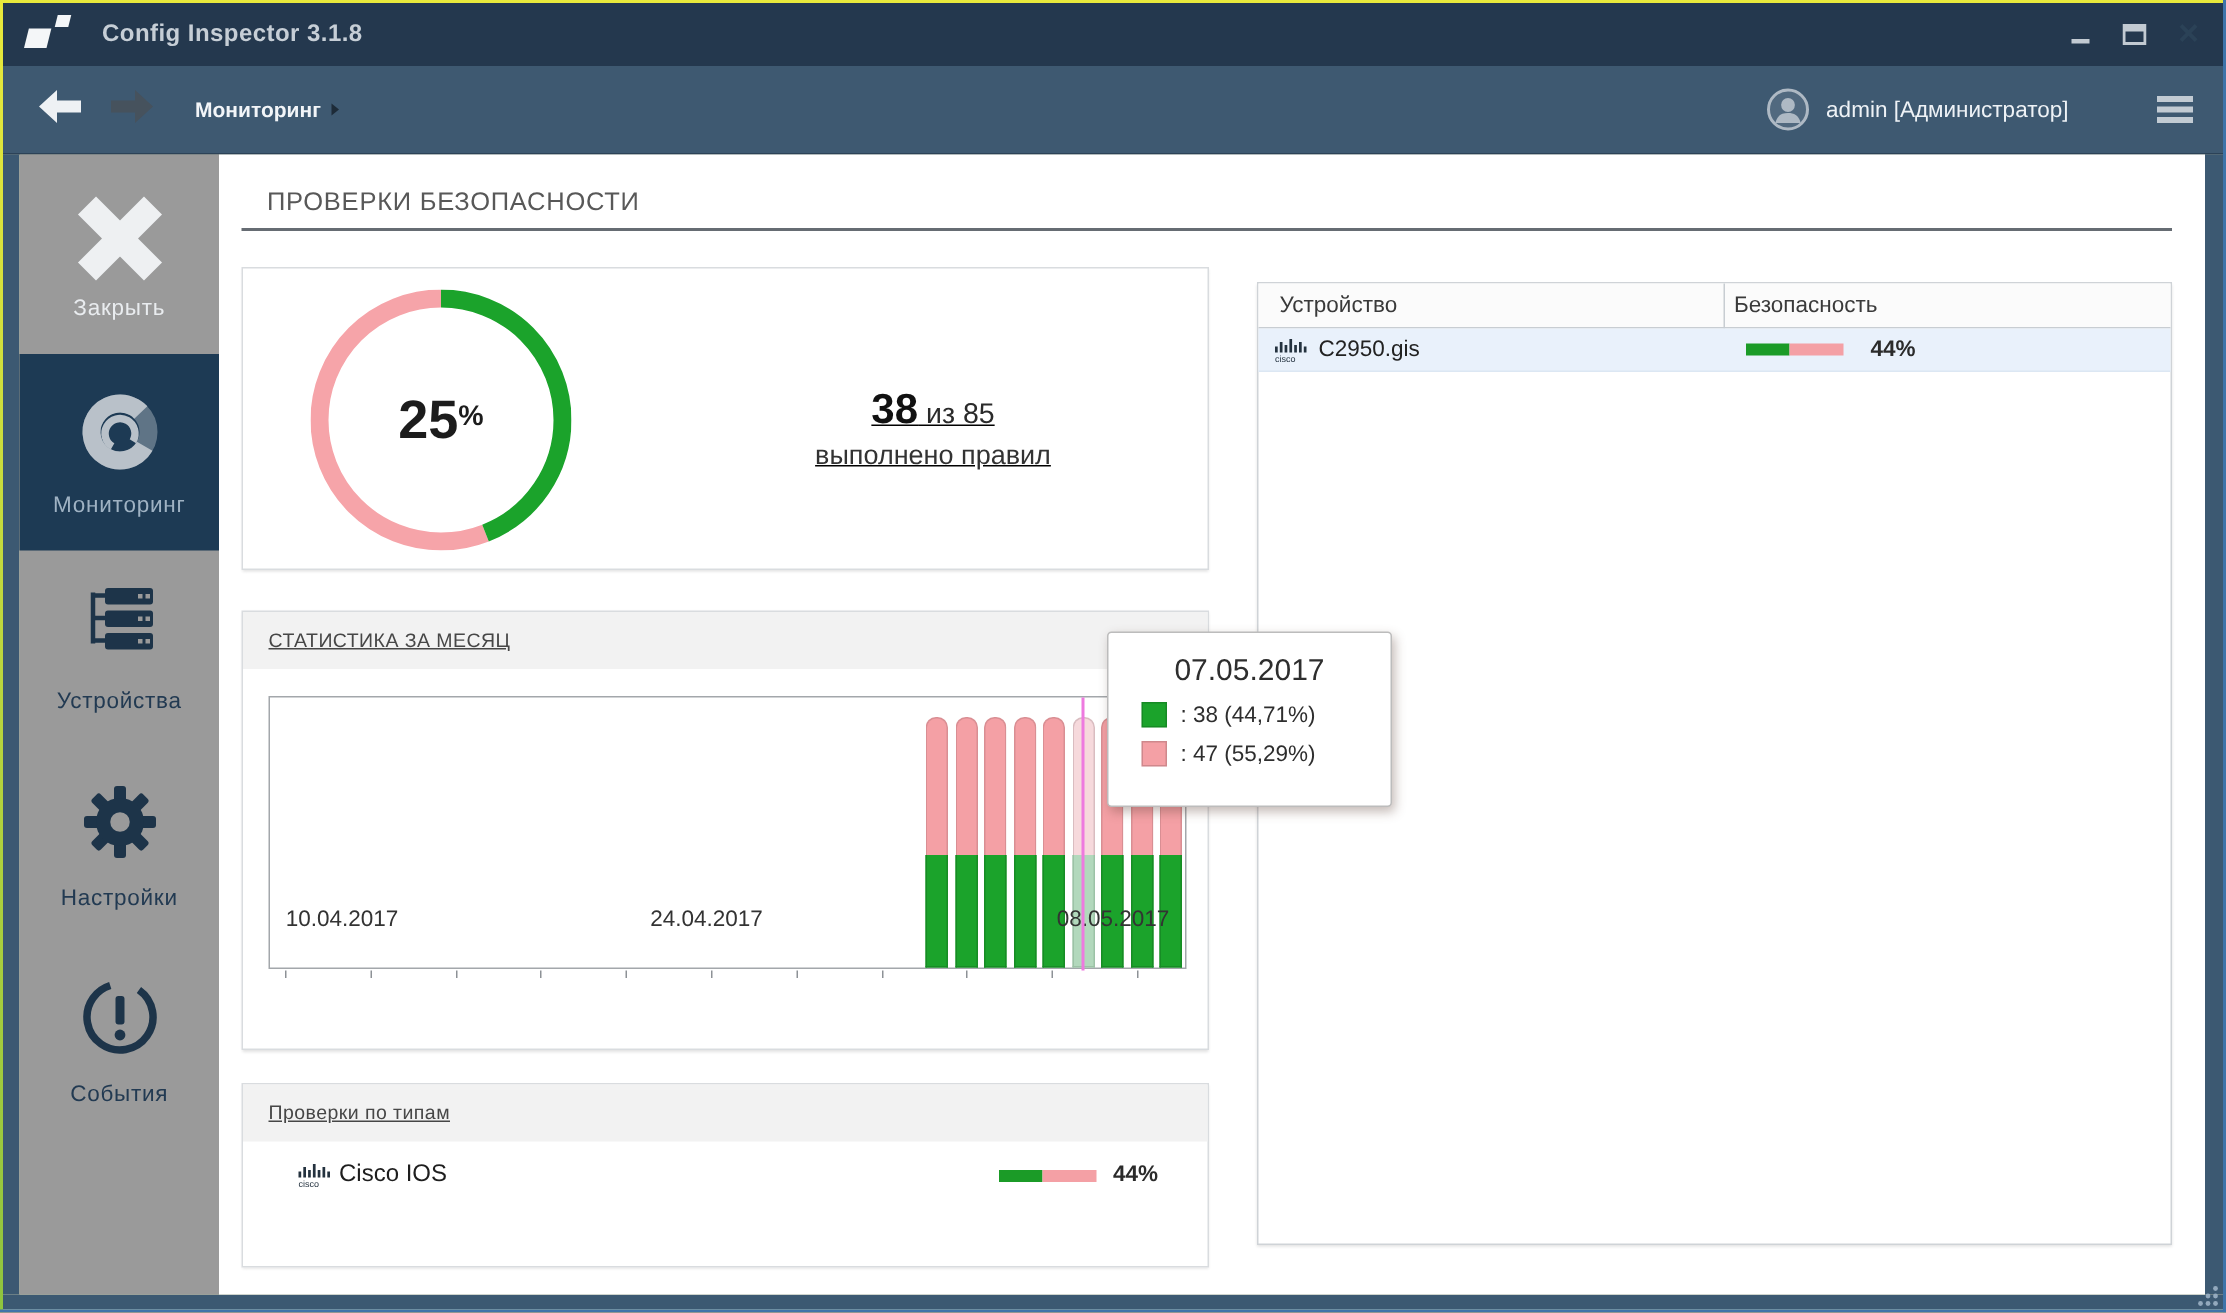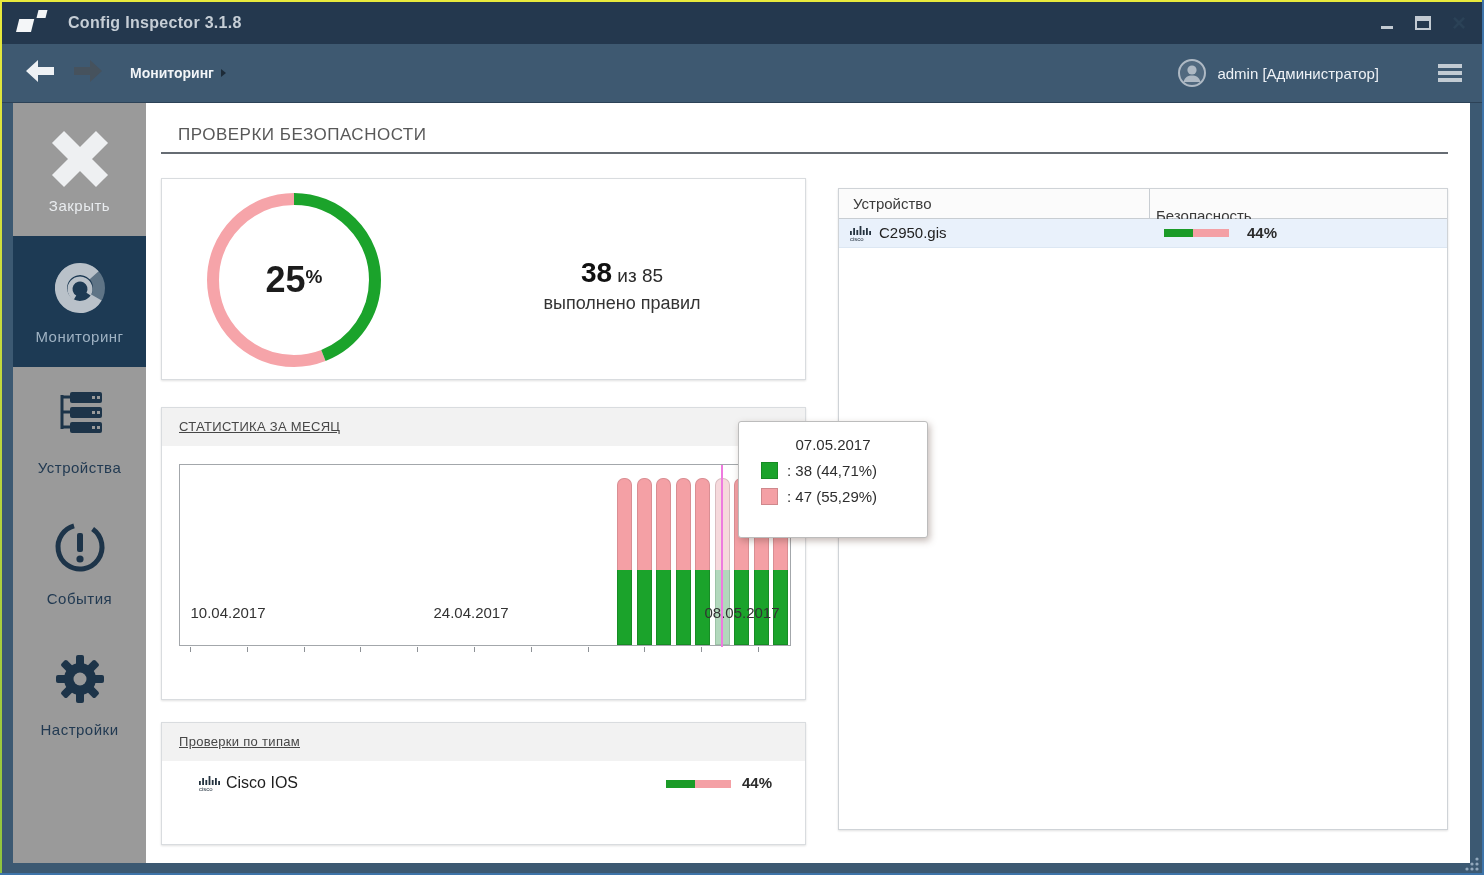--- a/index.html
+++ b/index.html
@@ -55,40 +55,40 @@
 
   .card { position:absolute; background:#fff; border:1px solid #d9dcdf; box-shadow:0 1px 2px rgba(0,0,0,.12); }
   .card-head { height:38px; line-height:38px; background:#f2f2f2; color:#474747; font-size:13px; padding-left:17px; letter-spacing:.3px;text-decoration:underline; }
 
   
   .donut-card { left:15px; top:75px; width:645px; height:202px; }
   .donut-wrap { position:absolute; left:45px; top:14px; width:174px; height:174px; }
   .donut-center { position:absolute; left:0; top:0; width:174px; height:174px; display:flex; align-items:center; justify-content:center; }
   .donut-pct { font-size:36px; font-weight:700; color:#1c1c1c; }
   .donut-pct sup { font-size:19px; font-weight:700; vertical-align:9px; }
-  .summary-text { position:absolute; left:300px; top:78px; width:320px; text-align:center; }
+  .summary-text { position:absolute; left:300px; top:78px; width:320px; text-align:center;text-decoration:underline; }
   .summary-line1 { color:#2b2b2b; font-size:19px; }
   .summary-count { font-size:28px; font-weight:700; color:#111; }
   .summary-caption { margin-top:4px; color:#333; font-size:18px; }
 
   
   .stats-card { left:15px; top:304px; width:645px; height:293px; }
   .plot { position:absolute; left:17px; top:56px; width:612px; height:182px; border:1px solid #a3a7ab; background:#fff; }
   .bar { position:absolute; bottom:0; width:15px; display:flex; flex-direction:column; justify-content:flex-end; }
   .bar .seg-pink { background:#f4a0a5; border:1px solid #d98e93; border-bottom:none; border-radius:7px 7px 0 0; }
   .bar .seg-green { background:#1ba32b; border:1px solid #178c25; border-top:none; }
   .bar.faded .seg-pink { background:#f6d9dc; border-color:#d9bcc0; }
   .bar.faded .seg-green { background:#b2d8bc; border-color:#9cc2a6; }
   .hover-line { position:absolute; top:0; width:2px; height:182px; background:#ee7adf; z-index:3; }
   .tick { position:absolute; top:182px; width:1px; height:5px; background:#8d9196; }
   .x-label { position:absolute; top:196px; transform:translateX(-50%); font-size:15px; color:#333; white-space:nowrap; }
 
   
   .tooltip { position:absolute; left:576px; top:13px; width:190px; height:117px; background:#fff; border:1px solid #bcbcbc; border-radius:3px; box-shadow:2px 3px 7px rgba(90,60,50,.35); z-index:10; padding-top:14px; }
-  .tt-date { text-align:center; font-size:15px; color:#2e2e2e; }
+  .tt-date { text-align:center; font-size:20px; color:#2e2e2e; }
   .tt-row { display:flex; align-items:center; margin:9px 0 0 22px; gap:9px; }
   .tt-swatch { width:17px; height:17px; border:1px solid rgba(0,0,0,.15); }
   .tt-swatch.green { background:#1ba32b; }
   .tt-swatch.pink { background:#f4a0a5; }
   .tt-text { font-size:15px; color:#2e2e2e; }
 
   
   .types-card { left:15px; top:619px; width:645px; height:123px; }
   .type-row { position:absolute; left:0; top:48px; width:100%; height:28px; cursor:default;text-align:center; }
   .type-row .vendor-icon { position:absolute; left:36px; top:4px; }
@@ -96,21 +96,21 @@
   .mini-bar { position:absolute; top:9px; height:8px; display:flex; }
   .mini-bar .g { background:#1b9b27; height:8px; }
   .mini-bar .p { background:#f4a0a5; height:8px; }
   .type-row .mini-bar { left:504px; width:65px; }
   .type-val { position:absolute; left:580px; top:3px; font-size:15px; font-weight:700; color:#2b2b2b; }
 
   
   .devices-card { left:692px; top:85px; width:610px; height:642px; border:1px solid #cfd3d7; }
   .dev-header { position:absolute; left:0; top:0; width:100%; height:30px; background:#fbfbfb; border-bottom:1px solid #c8cdd2; }
   .dev-header .col1 { position:absolute; left:14px; top:6px; font-size:15px; color:#3a3a3a; }
-  .dev-header .col2 { position:absolute; left:317px; top:18px; font-size:15px; color:#3a3a3a; }
+  .dev-header .col2 { position:absolute; left:317px; top:6px; font-size:15px; color:#3a3a3a; }
   .dev-header .col-sep { position:absolute; left:310px; top:0; width:1px; height:30px; background:#c8cdd2; }
   .dev-row { position:absolute; left:0; top:30px; width:100%; height:29px; background:#e9f1fb; border-bottom:1px solid #dce7f3; cursor:pointer; }
   .dev-row .vendor-icon { position:absolute; left:10px; top:6px; }
   .dev-name { position:absolute; left:40px; top:5px; font-size:15px; color:#222; }
   .dev-row .mini-bar { left:325px; width:65px; top:10px; }
   .dev-val { position:absolute; left:408px; top:5px; font-size:15px; font-weight:700; color:#2b2b2b; }
 </style>
 </head>
 <body>
 
@@ -228,64 +228,64 @@
               <rect x="43" y="37" width="3" height="3"></rect>
           </g>
           <path d="M8 8 H16 M8 23 H16 M8 38 H16 M8 6 V40" stroke="#1d3449" stroke-width="3" fill="none"></path>
         </svg>
       </span>
       <span class="side-label">Устройства</span>
     </div>
 
     <div class="side-item">
       <span class="side-icon">
+        <svg width="56" height="56" viewBox="0 0 56 56">
+          <g fill="#1d3449">
+            <g transform="rotate(0 28 28)">
+                <rect x="24" y="4" width="8" height="12" rx="2"></rect>
+              </g>
+            <g transform="rotate(45 28 28)">
+                <rect x="24" y="4" width="8" height="12" rx="2"></rect>
+              </g>
+            <g transform="rotate(90 28 28)">
+                <rect x="24" y="4" width="8" height="12" rx="2"></rect>
+              </g>
+            <g transform="rotate(135 28 28)">
+                <rect x="24" y="4" width="8" height="12" rx="2"></rect>
+              </g>
+            <g transform="rotate(180 28 28)">
+                <rect x="24" y="4" width="8" height="12" rx="2"></rect>
+              </g>
+            <g transform="rotate(225 28 28)">
+                <rect x="24" y="4" width="8" height="12" rx="2"></rect>
+              </g>
+            <g transform="rotate(270 28 28)">
+                <rect x="24" y="4" width="8" height="12" rx="2"></rect>
+              </g>
+            <g transform="rotate(315 28 28)">
+                <rect x="24" y="4" width="8" height="12" rx="2"></rect>
+              </g>
+            <circle cx="28" cy="28" r="16"></circle>
+          </g>
+          <circle cx="28" cy="28" r="6.5" fill="#9a9a9a"></circle>
+          <circle cx="28" cy="28" r="9.5" fill="none" stroke="#9a9a9a" stroke-width="0"></circle>
+        </svg>
+      </span>
+      <span class="side-label">Настройки</span>
+    </div>
+
+    <div class="side-item">
+      <span class="side-icon">
         <svg width="54" height="54" viewBox="0 0 54 54">
           <circle cx="27" cy="27" r="22" fill="none" stroke="#1d3449" stroke-width="5" stroke-dasharray="118 21" transform="rotate(-55 27 27)"></circle>
           <rect x="24" y="13" width="6" height="19" rx="2" fill="#1d3449"></rect>
           <circle cx="27" cy="39" r="3.6" fill="#1d3449"></circle>
         </svg>
       </span>
       <span class="side-label">События</span>
-    </div>
-
-    <div class="side-item">
-      <span class="side-icon">
-        <svg width="56" height="56" viewBox="0 0 56 56">
-          <g fill="#1d3449">
-            <g transform="rotate(0 28 28)">
-                <rect x="24" y="4" width="8" height="12" rx="2"></rect>
-              </g>
-            <g transform="rotate(45 28 28)">
-                <rect x="24" y="4" width="8" height="12" rx="2"></rect>
-              </g>
-            <g transform="rotate(90 28 28)">
-                <rect x="24" y="4" width="8" height="12" rx="2"></rect>
-              </g>
-            <g transform="rotate(135 28 28)">
-                <rect x="24" y="4" width="8" height="12" rx="2"></rect>
-              </g>
-            <g transform="rotate(180 28 28)">
-                <rect x="24" y="4" width="8" height="12" rx="2"></rect>
-              </g>
-            <g transform="rotate(225 28 28)">
-                <rect x="24" y="4" width="8" height="12" rx="2"></rect>
-              </g>
-            <g transform="rotate(270 28 28)">
-                <rect x="24" y="4" width="8" height="12" rx="2"></rect>
-              </g>
-            <g transform="rotate(315 28 28)">
-                <rect x="24" y="4" width="8" height="12" rx="2"></rect>
-              </g>
-            <circle cx="28" cy="28" r="16"></circle>
-          </g>
-          <circle cx="28" cy="28" r="6.5" fill="#9a9a9a"></circle>
-          <circle cx="28" cy="28" r="9.5" fill="none" stroke="#9a9a9a" stroke-width="0"></circle>
-        </svg>
-      </span>
-      <span class="side-label">Настройки</span>
     </div>
   </div>
 
   <div class="content">
 
     <div class="page-heading">ПРОВЕРКИ БЕЗОПАСНОСТИ</div>
     <div class="heading-rule"></div>
 
     <div class="card donut-card">
       <div class="donut-wrap">

